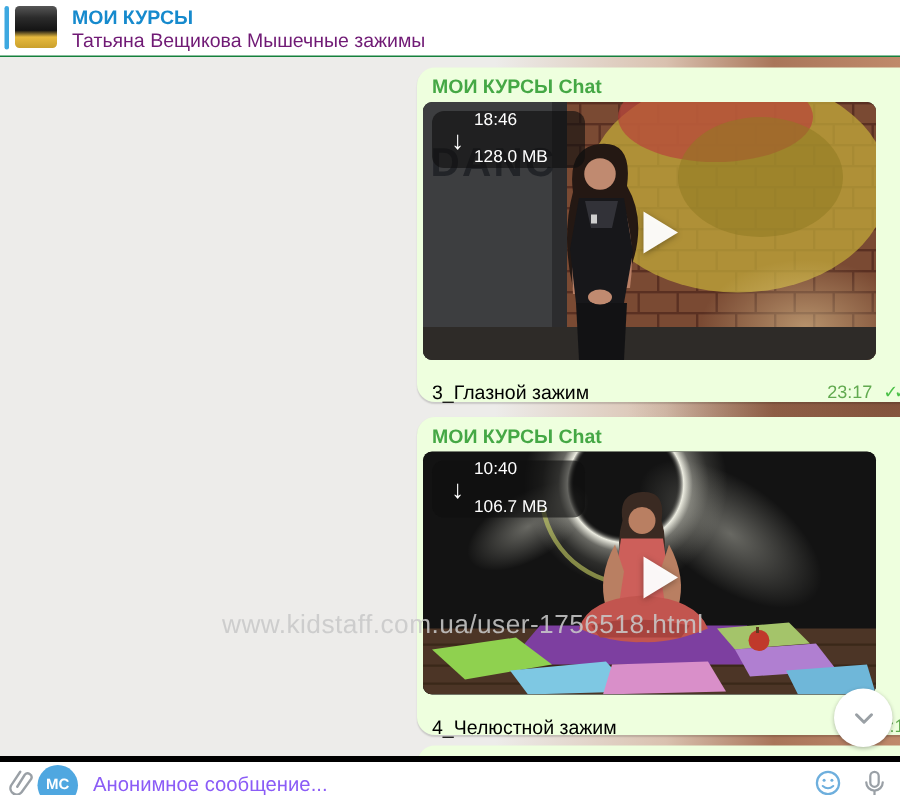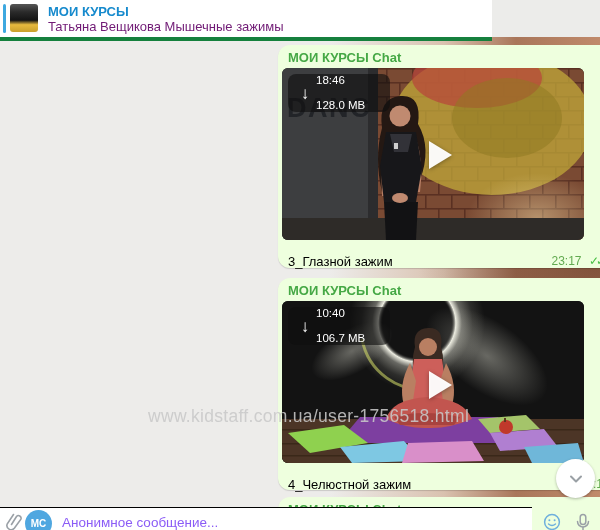--- a/index.html
+++ b/index.html
@@ -3,22 +3,22 @@
 <meta charset="utf-8">
 <style>
   html,body{margin:0;padding:0;}
   .screen{
     position:relative;width:600px;height:530px;overflow:hidden;
     font-family:"Liberation Sans",sans-serif;background:#ececea;
     -webkit-font-smoothing:antialiased;
   }
   
   .pinned{
-    position:absolute;top:0;left:0;width:492px;height:37px;background:#ffffff;
-    border-bottom:4px solid #15803d;z-index:40;
+    position:absolute;top:0;left:0;width:600px;height:37px;background:#ffffff;
+    border-bottom:1px solid #15803d;z-index:40;
   }
   .pinned .bar{position:absolute;left:3px;top:4px;width:3px;height:29px;background:#3da8e0;border-radius:2px;}
   .pinned .thumb{
     position:absolute;left:10px;top:4px;width:28px;height:28px;border-radius:3px;
     background:linear-gradient(180deg,#565656 0%,#2b2b2b 28%,#141414 58%,#e7ba3e 74%,#caa02c 100%);
   }
   .pinned .title{position:absolute;left:48px;top:4px;font-size:13px;font-weight:bold;color:#168acd;}
   .pinned .subtitle{position:absolute;left:48px;top:19px;font-size:13px;color:#701a75;}
   
   .chat{
@@ -64,22 +64,22 @@
     color:rgba(200,200,200,0.88);letter-spacing:.3px;white-space:nowrap;
   }
   
   .scrollDown{
     position:absolute;left:556px;top:459px;width:39px;height:39px;border-radius:50%;
     background:#ffffff;z-index:30;box-shadow:0 1px 3px rgba(0,0,0,.28);
     display:flex;align-items:center;justify-content:center;
   }
   
   .composer{
-    position:absolute;left:0;bottom:0;width:532px;height:22px;background:#ffffff;
-    border-top:1px solid #000000;z-index:20;
+    position:absolute;left:0;bottom:0;width:600px;height:22px;background:#ffffff;
+    border-top:4px solid #000000;z-index:20;
   }
   .clipIcon{position:absolute;left:5px;top:4px;}
   .avatar{
     position:absolute;left:25px;top:2px;width:27px;height:27px;border-radius:50%;
     background:#4fa7e0;color:#fff;font-size:10px;font-weight:bold;
     display:flex;align-items:center;justify-content:center;
   }
   .msgInput{position:absolute;left:62px;top:7px;font-size:13.5px;color:#8b5cf6;}
   .smileIcon{position:absolute;left:543px;top:5px;}
   .micIcon{position:absolute;left:575px;top:5px;}

